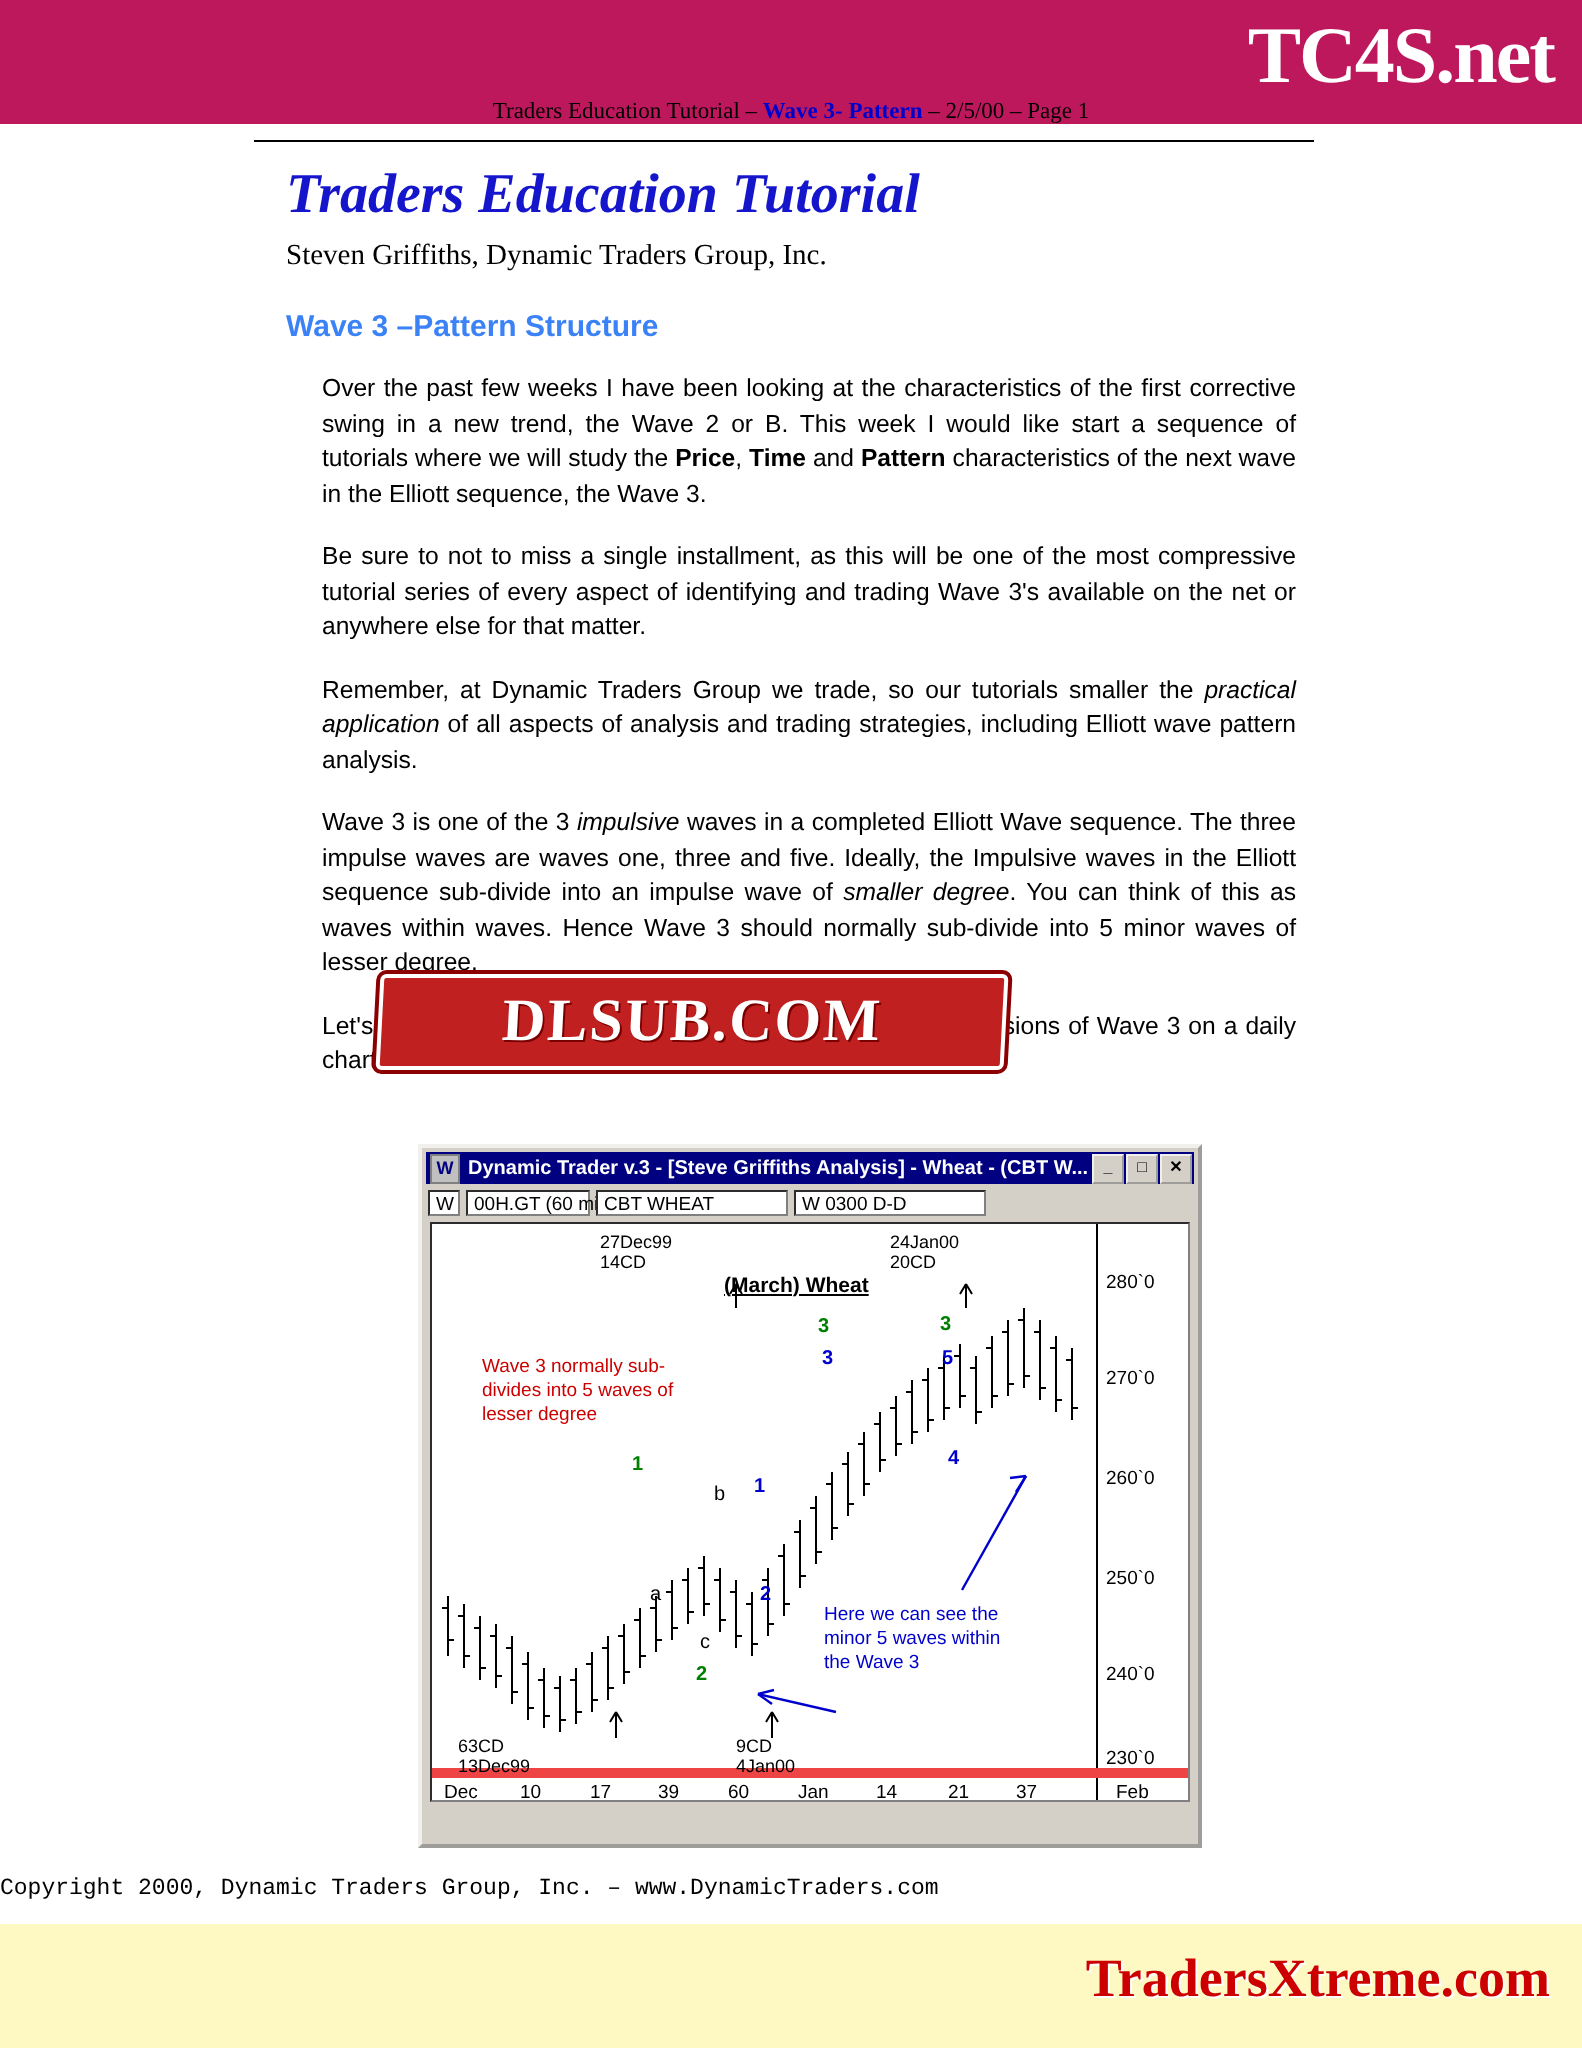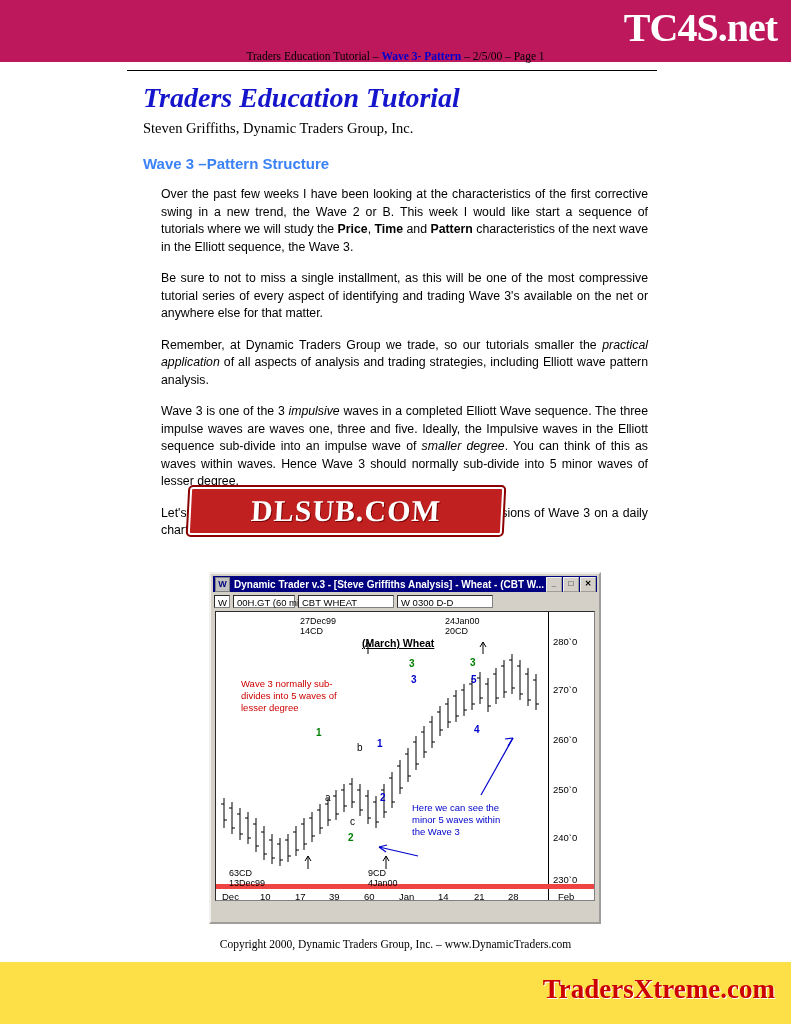--- a/index.html
+++ b/index.html
@@ -259,34 +259,34 @@
   .lbl-green { color: #008000; font-size: 10px; font-weight: bold; }
   .lbl-black { color: #000000; font-size: 9px; }
   .lbl-title { color: #000000; font-size: 10.5px; font-weight: bold; text-decoration: underline; }
 
   
   .copyright {
     position: absolute;
     top: 876px;
     left: 0;
     width: 791px;
-    text-align: center;
+    text-align: left;
     font-size: 11.5px;
-    font-family: Liberation Serif, serif;
+    font-family: Liberation Mono, monospace;
     color: #000000;
   }
 
   
   .bottom-banner {
     position: absolute;
     left: 0;
     top: 962px;
     width: 791px;
     height: 62px;
-    background: #fde047;
+    background: #fef9c3;
   }
   .tx-logo {
     position: absolute;
     right: 16px;
     top: 12px;
     font-family: "Liberation Serif", serif;
     font-weight: bold;
     font-size: 27px;
     color: #cc0000;
     text-shadow: 1px 1px 0 #ffffff;
@@ -357,21 +357,21 @@
 
       <div class="date-axis">
         <span style="left:6px">Dec</span>
         <span style="left:44px">10</span>
         <span style="left:79px">17</span>
         <span style="left:113px">39</span>
         <span style="left:148px">60</span>
         <span style="left:183px">Jan</span>
         <span style="left:222px">14</span>
         <span style="left:258px">21</span>
-        <span style="left:292px">28</span>
+        <span style="left:292px">37</span>
         <span style="left:342px">Feb</span>
       </div>
 
       <svg width="330" height="274" viewBox="0 0 330 274" style="position:absolute;left:0;top:0;">
         <g stroke="#000000" stroke-width="1" fill="none">
           <path d="M8,186 L8,216 M8,192 L5,192 M8,208 L11,208"></path>
           <path d="M16,190 L16,222 M16,196 L13,196 M16,216 L19,216"></path>
           <path d="M24,196 L24,228 M24,202 L21,202 M24,222 L27,222"></path>
           <path d="M32,200 L32,232 M32,206 L29,206 M32,226 L35,226"></path>
           <path d="M40,206 L40,240 M40,212 L37,212 M40,234 L43,234"></path>

